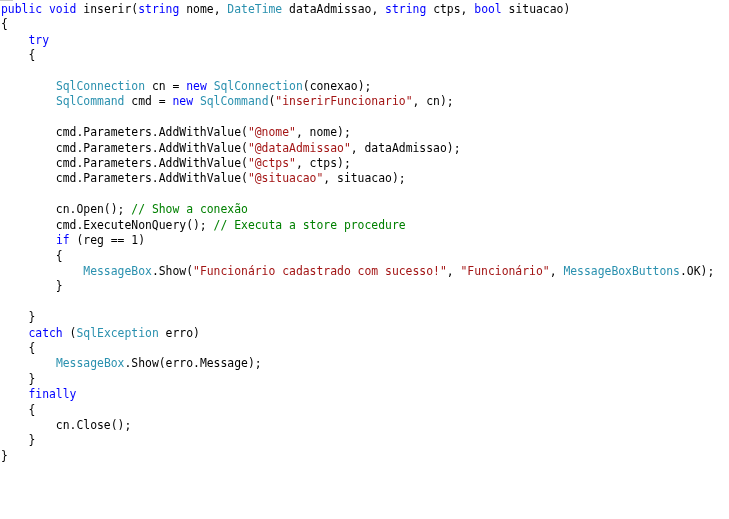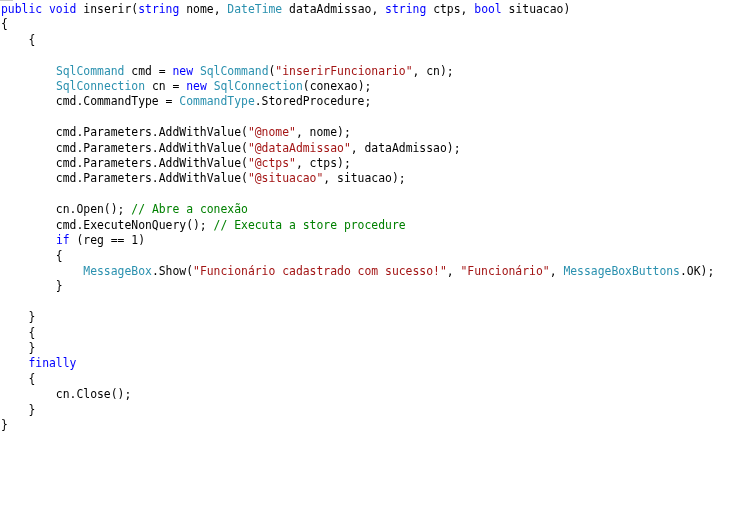--- a/index.html
+++ b/index.html
@@ -53,40 +53,42 @@
   .pln  { color: #000000; }
 </style>
 </head>
 <body>
 
 <div id="editor">
   <div class="gutter-mark"></div>
   <div class="code-area" id="code-area">
       <div class="line"><span class="kw">public </span><span class="kw">void </span><span class="pln">inserir(</span><span class="kw">string </span><span class="pln">nome, </span><span class="typ">DateTime</span><span class="pln"> dataAdmissao, </span><span class="kw">string </span><span class="pln">ctps, </span><span class="kw">bool </span><span class="pln">situacao)</span></div>
       <div class="line"><span class="pln">{</span></div>
+      <div class="line"><span class="pln">    </span><span class="kw">try</span></div>
       <div class="line"><span class="pln">    {</span></div>
       <div class="line">&nbsp;</div>
+      <div class="line"><span class="pln">        </span><span class="typ">SqlConnection</span><span class="pln"> cn = </span><span class="kw">new </span><span class="typ">SqlConnection</span><span class="pln">(conexao);</span></div>
       <div class="line"><span class="pln">        </span><span class="typ">SqlCommand</span><span class="pln"> cmd = </span><span class="kw">new </span><span class="typ">SqlCommand</span><span class="pln">(</span><span class="str">"inserirFuncionario"</span><span class="pln">, cn);</span></div>
-      <div class="line"><span class="pln">        </span><span class="typ">SqlConnection</span><span class="pln"> cn = </span><span class="kw">new </span><span class="typ">SqlConnection</span><span class="pln">(conexao);</span></div>
-      <div class="line"><span class="pln">        cmd.CommandType = </span><span class="typ">CommandType</span><span class="pln">.StoredProcedure;</span></div>
       <div class="line">&nbsp;</div>
       <div class="line"><span class="pln">        cmd.Parameters.AddWithValue(</span><span class="str">"@nome"</span><span class="pln">, nome);</span></div>
       <div class="line"><span class="pln">        cmd.Parameters.AddWithValue(</span><span class="str">"@dataAdmissao"</span><span class="pln">, dataAdmissao);</span></div>
       <div class="line"><span class="pln">        cmd.Parameters.AddWithValue(</span><span class="str">"@ctps"</span><span class="pln">, ctps);</span></div>
       <div class="line"><span class="pln">        cmd.Parameters.AddWithValue(</span><span class="str">"@situacao"</span><span class="pln">, situacao);</span></div>
       <div class="line">&nbsp;</div>
-      <div class="line"><span class="pln">        cn.Open(); </span><span class="cmt">// Abre a conexão</span></div>
+      <div class="line"><span class="pln">        cn.Open(); </span><span class="cmt">// Show a conexão</span></div>
       <div class="line"><span class="pln">        cmd.ExecuteNonQuery(); </span><span class="cmt">// Executa a store procedure</span></div>
       <div class="line"><span class="pln">        </span><span class="kw">if </span><span class="pln">(reg == 1)</span></div>
       <div class="line"><span class="pln">        {</span></div>
       <div class="line"><span class="pln">            </span><span class="typ">MessageBox</span><span class="pln">.Show(</span><span class="str">"Funcionário cadastrado com sucesso!"</span><span class="pln">, </span><span class="str">"Funcionário"</span><span class="pln">, </span><span class="typ">MessageBoxButtons</span><span class="pln">.OK);</span></div>
       <div class="line"><span class="pln">        }</span></div>
       <div class="line">&nbsp;</div>
       <div class="line"><span class="pln">    }</span></div>
+      <div class="line"><span class="pln">    </span><span class="kw">catch </span><span class="pln">(</span><span class="typ">SqlException</span><span class="pln"> erro)</span></div>
       <div class="line"><span class="pln">    {</span></div>
+      <div class="line"><span class="pln">        </span><span class="typ">MessageBox</span><span class="pln">.Show(erro.Message);</span></div>
       <div class="line"><span class="pln">    }</span></div>
       <div class="line"><span class="pln">    </span><span class="kw">finally</span></div>
       <div class="line"><span class="pln">    {</span></div>
       <div class="line"><span class="pln">        cn.Close();</span></div>
       <div class="line"><span class="pln">    }</span></div>
       <div class="line"><span class="pln">}</span></div>
     </div>
 </div>
 
 </body></html>

